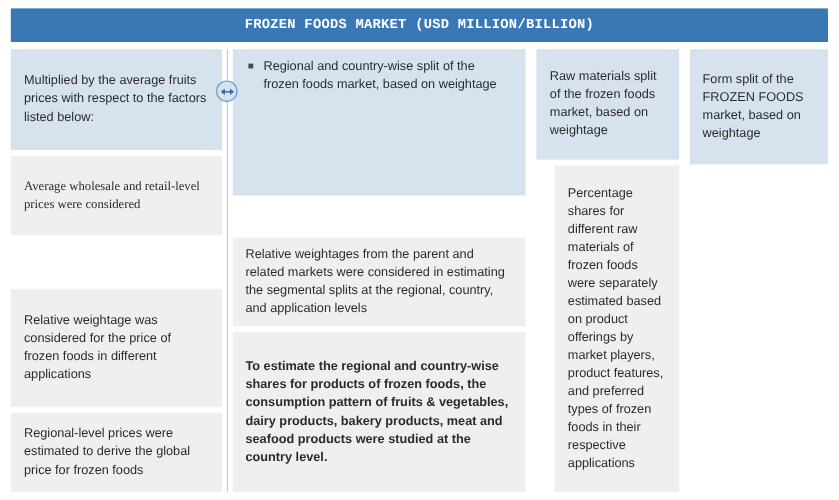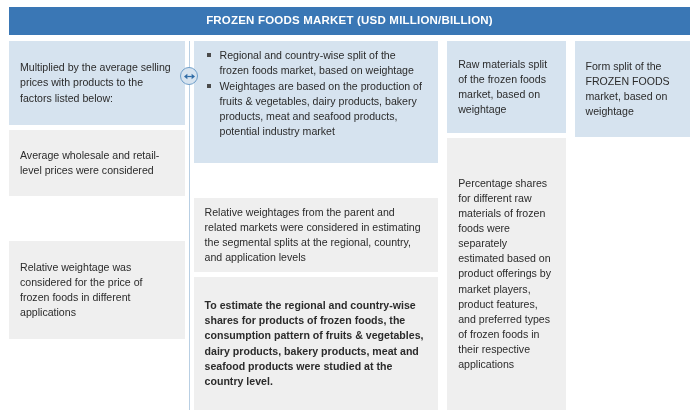--- a/index.html
+++ b/index.html
@@ -26,20 +26,21 @@
     justify-content: center;
     margin-bottom: 6px;
   }
   .header-title {
     color: #ffffff;
     font-size: 11.5px;
     font-weight: bold;
     letter-spacing: 0.2px;
     text-align: left;
     line-height: 1;
+    font-family: Liberation Mono, monospace;
   }
   .columns {
     display: flex;
     align-items: stretch;
     height: 369px;
     gap: 0;
   }
   .col {
     display: flex;
     flex-direction: column;
@@ -109,76 +110,78 @@
     background: #d6e3ef;
     border: 1px solid #6e9ec9;
     display: flex;
     align-items: center;
     justify-content: center;
   }
   .connector-icon svg { display: block; }
 
   
   .c1-a { height: 84px; }
-  .c1-b { height: 66px; }
+  .c1-b { height: 66px; font-family: Liberation Serif, serif; }
   .c1-c { height: 98px; margin-top: 40px; }
   .c1-d { flex: 1; }
 
   
   .c2-a { height: 122px; }
   .c2-b { height: 74px; margin-top: 30px; }
   .c2-c { flex: 1; font-weight: bold; }
 
   
   .c3-a { height: 92px; }
-  .c3-b { flex: 1; }
+  .c3-b { flex: 1; margin-left: 15px; }
 
   
   .c4-a { height: 96px; }
   .c4-b { flex: 1; }
 </style>
 </head>
 <body>
 
 <div class="page">
 
   <div class="header-bar">
     <div class="header-title">FROZEN FOODS MARKET (USD MILLION/BILLION)</div>
   </div>
 
   <div class="columns">
 
     <div class="col col-1">
       <div class="card blue c1-a center-v">
-        <p>Multiplied by the average selling prices with products to the factors listed below:</p>
+        <p>Multiplied by the average fruits prices with respect to the factors listed below:</p>
       </div>
       <div class="card c1-b center-v">
         <p>Average wholesale and retail-level prices were considered</p>
       </div>
       <div class="card c1-c center-v">
         <p>Relative weightage was considered for the price of frozen foods in different  applications</p>
+      </div>
+      <div class="card c1-d center-v">
+        <p>Regional-level prices were estimated to derive the global price for frozen foods</p>
       </div>
     </div>
 
     <div class="col-gap-connector">
       <div class="connector-line"></div>
       <div class="connector-icon">
         <svg width="11" height="7" viewBox="0 0 11 7" aria-hidden="true">
           <polygon points="0,3.5 3.4,0.8 3.4,6.2" fill="#2f6ba5"></polygon>
           <polygon points="11,3.5 7.6,0.8 7.6,6.2" fill="#2f6ba5"></polygon>
           <rect x="3.2" y="2.9" width="4.6" height="1.2" fill="#2f6ba5"></rect>
         </svg>
       </div>
     </div>
 
     <div class="col col-2">
       <div class="card blue c2-a">
         <ul class="bullets">
           <li>Regional and country-wise split of the frozen foods market, based on weightage</li>
-          <li>Weightages are based on the production of fruits &amp; vegetables, dairy products, bakery products, meat and seafood products, potential industry market</li>
         </ul>
       </div>
       <div class="card c2-b center-v">
         <p>Relative weightages from the parent and related markets were considered in estimating the segmental splits at the regional, country, and application levels</p>
       </div>
       <div class="card c2-c center-v">
         <p>To estimate the regional and country-wise shares for products of frozen foods, the consumption pattern of fruits &amp; vegetables, dairy products, bakery products, meat and seafood products were studied at the country level.</p>
       </div>
     </div>
 

